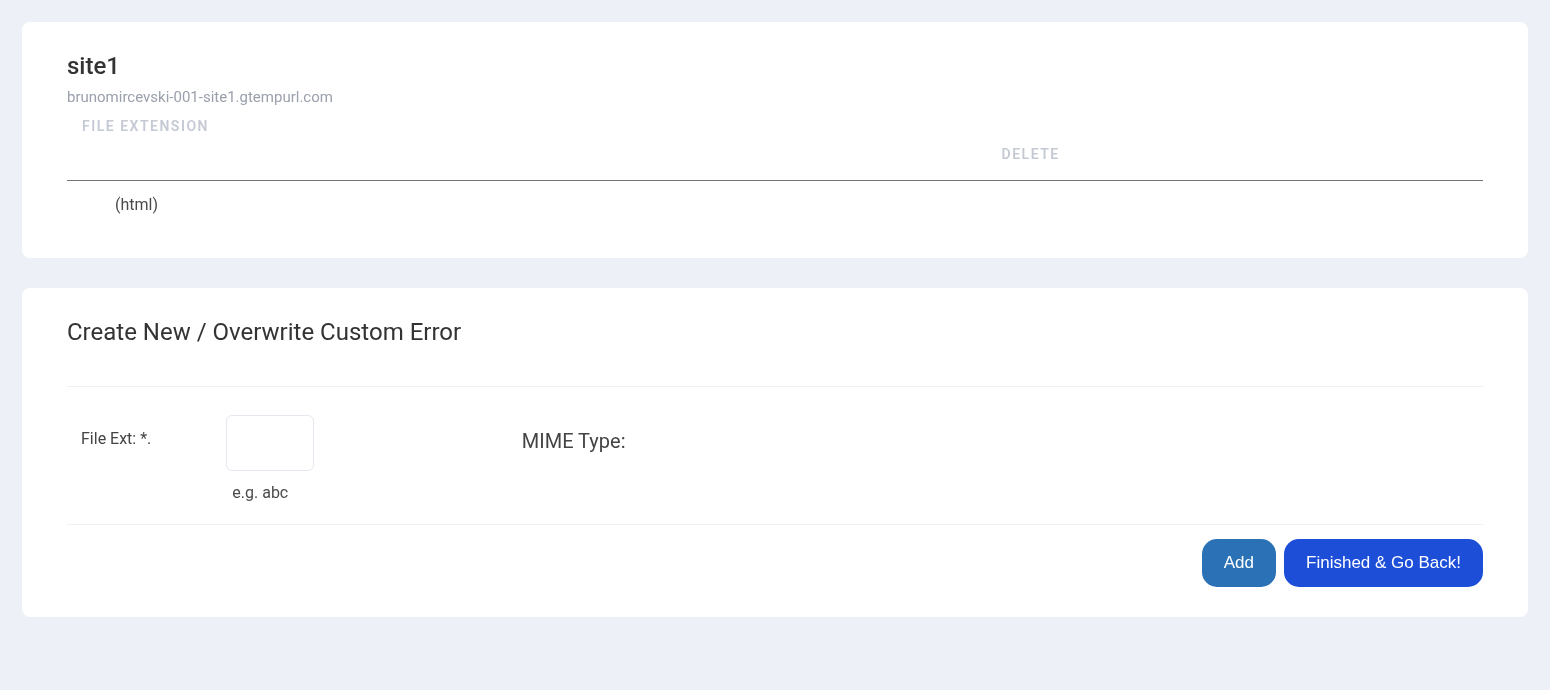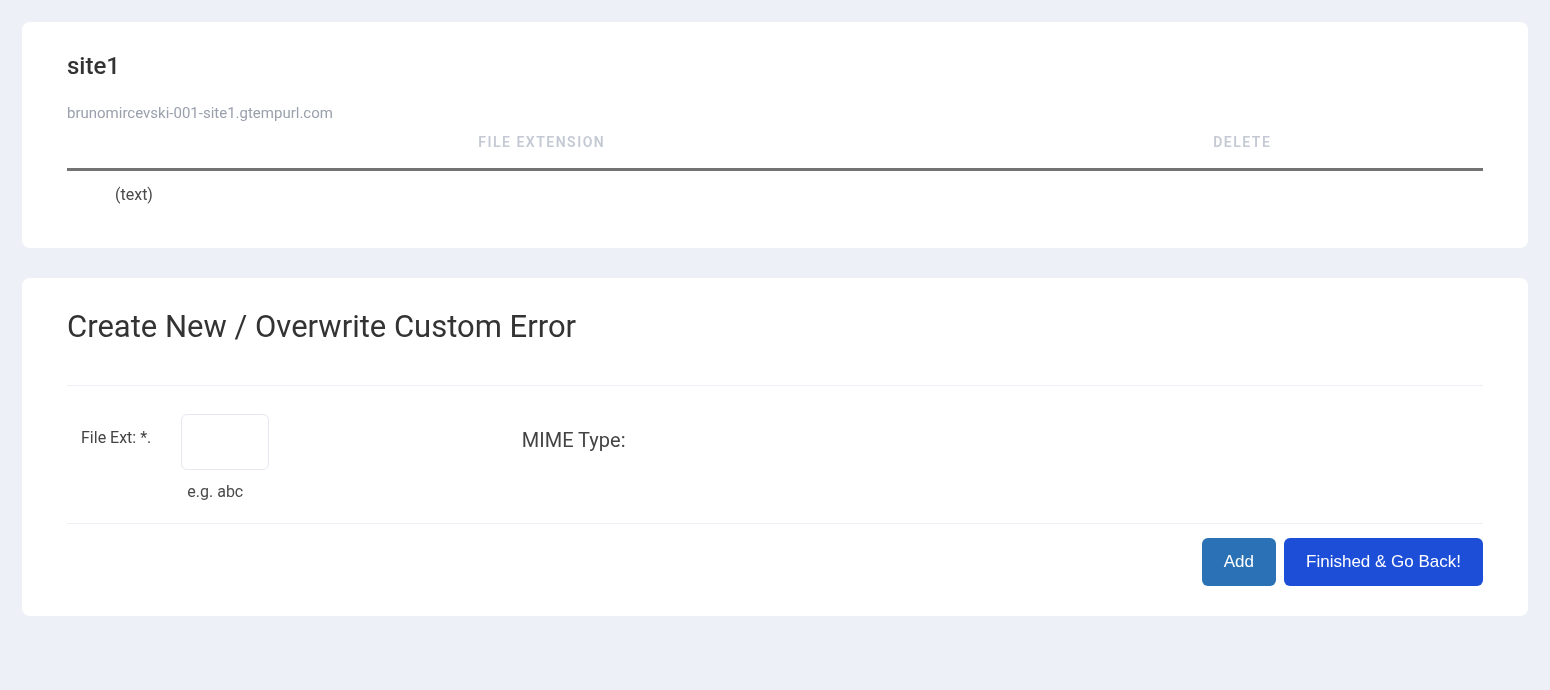--- a/index.html
+++ b/index.html
@@ -17,79 +17,79 @@
   .card {
     background-color: #ffffff;
     border-radius: 8px;
     padding: 30px 45px;
     margin-bottom: 30px;
   }
   .site-title {
     font-size: 24px;
     font-weight: 500;
     color: #333;
-    margin-bottom: 24px;
+    margin-bottom: 8px;
   }
   .site-url {
     font-size: 15px;
     color: #9aa0ac;
   }
   .table-header {
     display: flex;
     padding: 12px 0 18px 0;
-    border-bottom: 3px solid #737373;
-    text-align: center;
+    border-bottom: 1px solid #737373;
   }
   .th {
     font-size: 14px;
     font-weight: 600;
     letter-spacing: 1.5px;
     color: #c4c9d4;
     text-transform: uppercase;
   }
   .th-file-ext {
     flex: 0 0 66%;
     padding-left: 15px;
   }
   .th-delete {
     flex: 1;
+    margin-top: 28px;
   }
   .table-row {
     display: flex;
     padding: 14px 0;
   }
   .td {
     font-size: 16px;
     color: #4a4a4a;
   }
   .td-file-ext {
     padding-left: 48px;
   }
   .section-title {
-    font-size: 31px;
+    font-size: 24px;
     font-weight: 400;
     color: #333;
     margin-bottom: 40px;
   }
   .form-divider-top {
     border-top: 1px solid #eef0f5;
     padding-top: 28px;
   }
   .form-row {
     display: flex;
     align-items: flex-start;
     padding-bottom: 22px;
     border-bottom: 1px solid #eef0f5;
     margin-bottom: 14px;
   }
   .form-col-left {
     display: flex;
     align-items: flex-start;
     flex: 0 0 30%;
-    gap: 30px;
+    gap: 75px;
   }
   .form-label {
     font-size: 16px;
     color: #444;
     padding-top: 14px;
     padding-left: 14px;
     white-space: nowrap;
   }
   .input-wrap {
     display: flex;
@@ -131,21 +131,21 @@
     display: flex;
     flex-direction: column;
   }
   .button-row {
     display: flex;
     justify-content: flex-end;
     gap: 8px;
   }
   .btn {
     border: none;
-    border-radius: 6px;
+    border-radius: 15px;
     padding: 14px 22px;
     font-size: 17px;
     font-weight: 400;
     cursor: pointer;
     color: #fff;
   }
   .btn-primary {
     background-color: #2a72b5;
   }
   .btn-secondary {
@@ -158,21 +158,21 @@
 <div class="card">
   <div class="site-title">site1</div>
   <div class="site-url">brunomircevski-001-site1.gtempurl.com</div>
 
   <div class="table-header">
     <div class="th th-file-ext">FILE EXTENSION</div>
     <div class="th th-delete">DELETE</div>
   </div>
 
   <div class="table-row">
-    <div class="td td-file-ext">(text)</div>
+    <div class="td td-file-ext">(html)</div>
   </div>
 </div>
 
 <div class="card">
   <div class="section-title">Create New / Overwrite Custom Error</div>
 
   <div class="form-divider-top">
     <div class="form-row">
 
       <div class="form-col-left">

